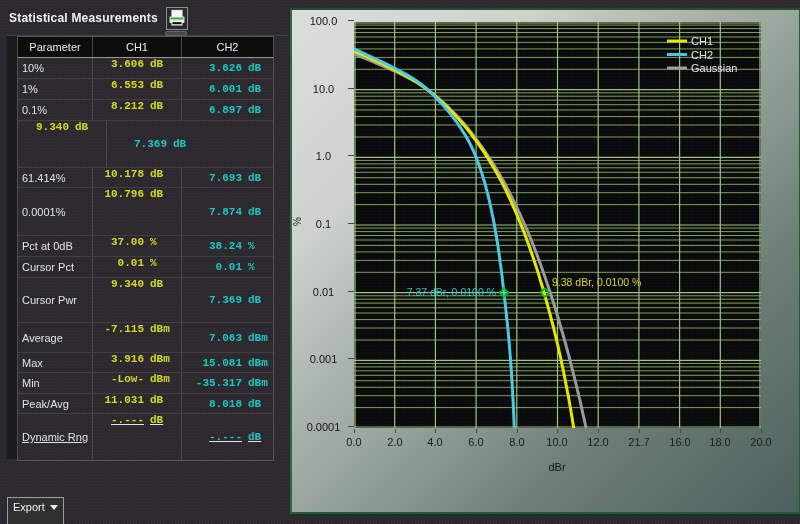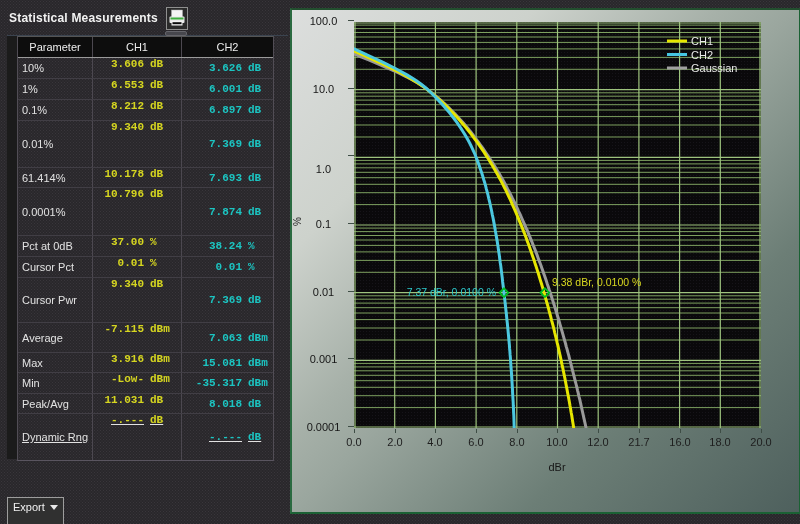--- a/index.html
+++ b/index.html
@@ -106,21 +106,20 @@
         <div class="c1">
           <span class="n1 y">8.212</span>
           <span class="u y">dB</span>
         </div>
         <div class="c2">
           <span class="n2 t">6.897</span>
           <span class="u t">dB</span>
         </div>
       </div>
 <div class="tr" style="height:47px">
-        <div class="c0">0.01%</div>
         <div class="c1">
           <span class="n1 y">9.340</span>
           <span class="u y">dB</span>
         </div>
         <div class="c2">
           <span class="n2 t">7.369</span>
           <span class="u t">dB</span>
         </div>
       </div>
 <div class="tr" style="height:20px">
@@ -340,21 +339,21 @@
       <text x="337" y="23">CH1</text>
       <text x="337" y="36.5">CH2</text>
       <text x="337" y="50">Gaussian</text>
     </g>
   </svg>
 
 <div class="yl" style="top:15px">100.0</div>
     <div class="ytick" style="top:20px"></div>
 <div class="yl" style="top:83px">10.0</div>
     <div class="ytick" style="top:88px"></div>
-<div class="yl" style="top:163px">1.0</div>
+<div class="yl" style="top:150px">1.0</div>
     <div class="ytick" style="top:155px"></div>
 <div class="yl" style="top:218px">0.1</div>
     <div class="ytick" style="top:223px"></div>
 <div class="yl" style="top:286px">0.01</div>
     <div class="ytick" style="top:291px"></div>
 <div class="yl" style="top:353px">0.001</div>
     <div class="ytick" style="top:358px"></div>
 <div class="yl" style="top:421px">0.0001</div>
     <div class="ytick" style="top:426px"></div>
 <div class="xl" style="left:327px">0.0</div>

